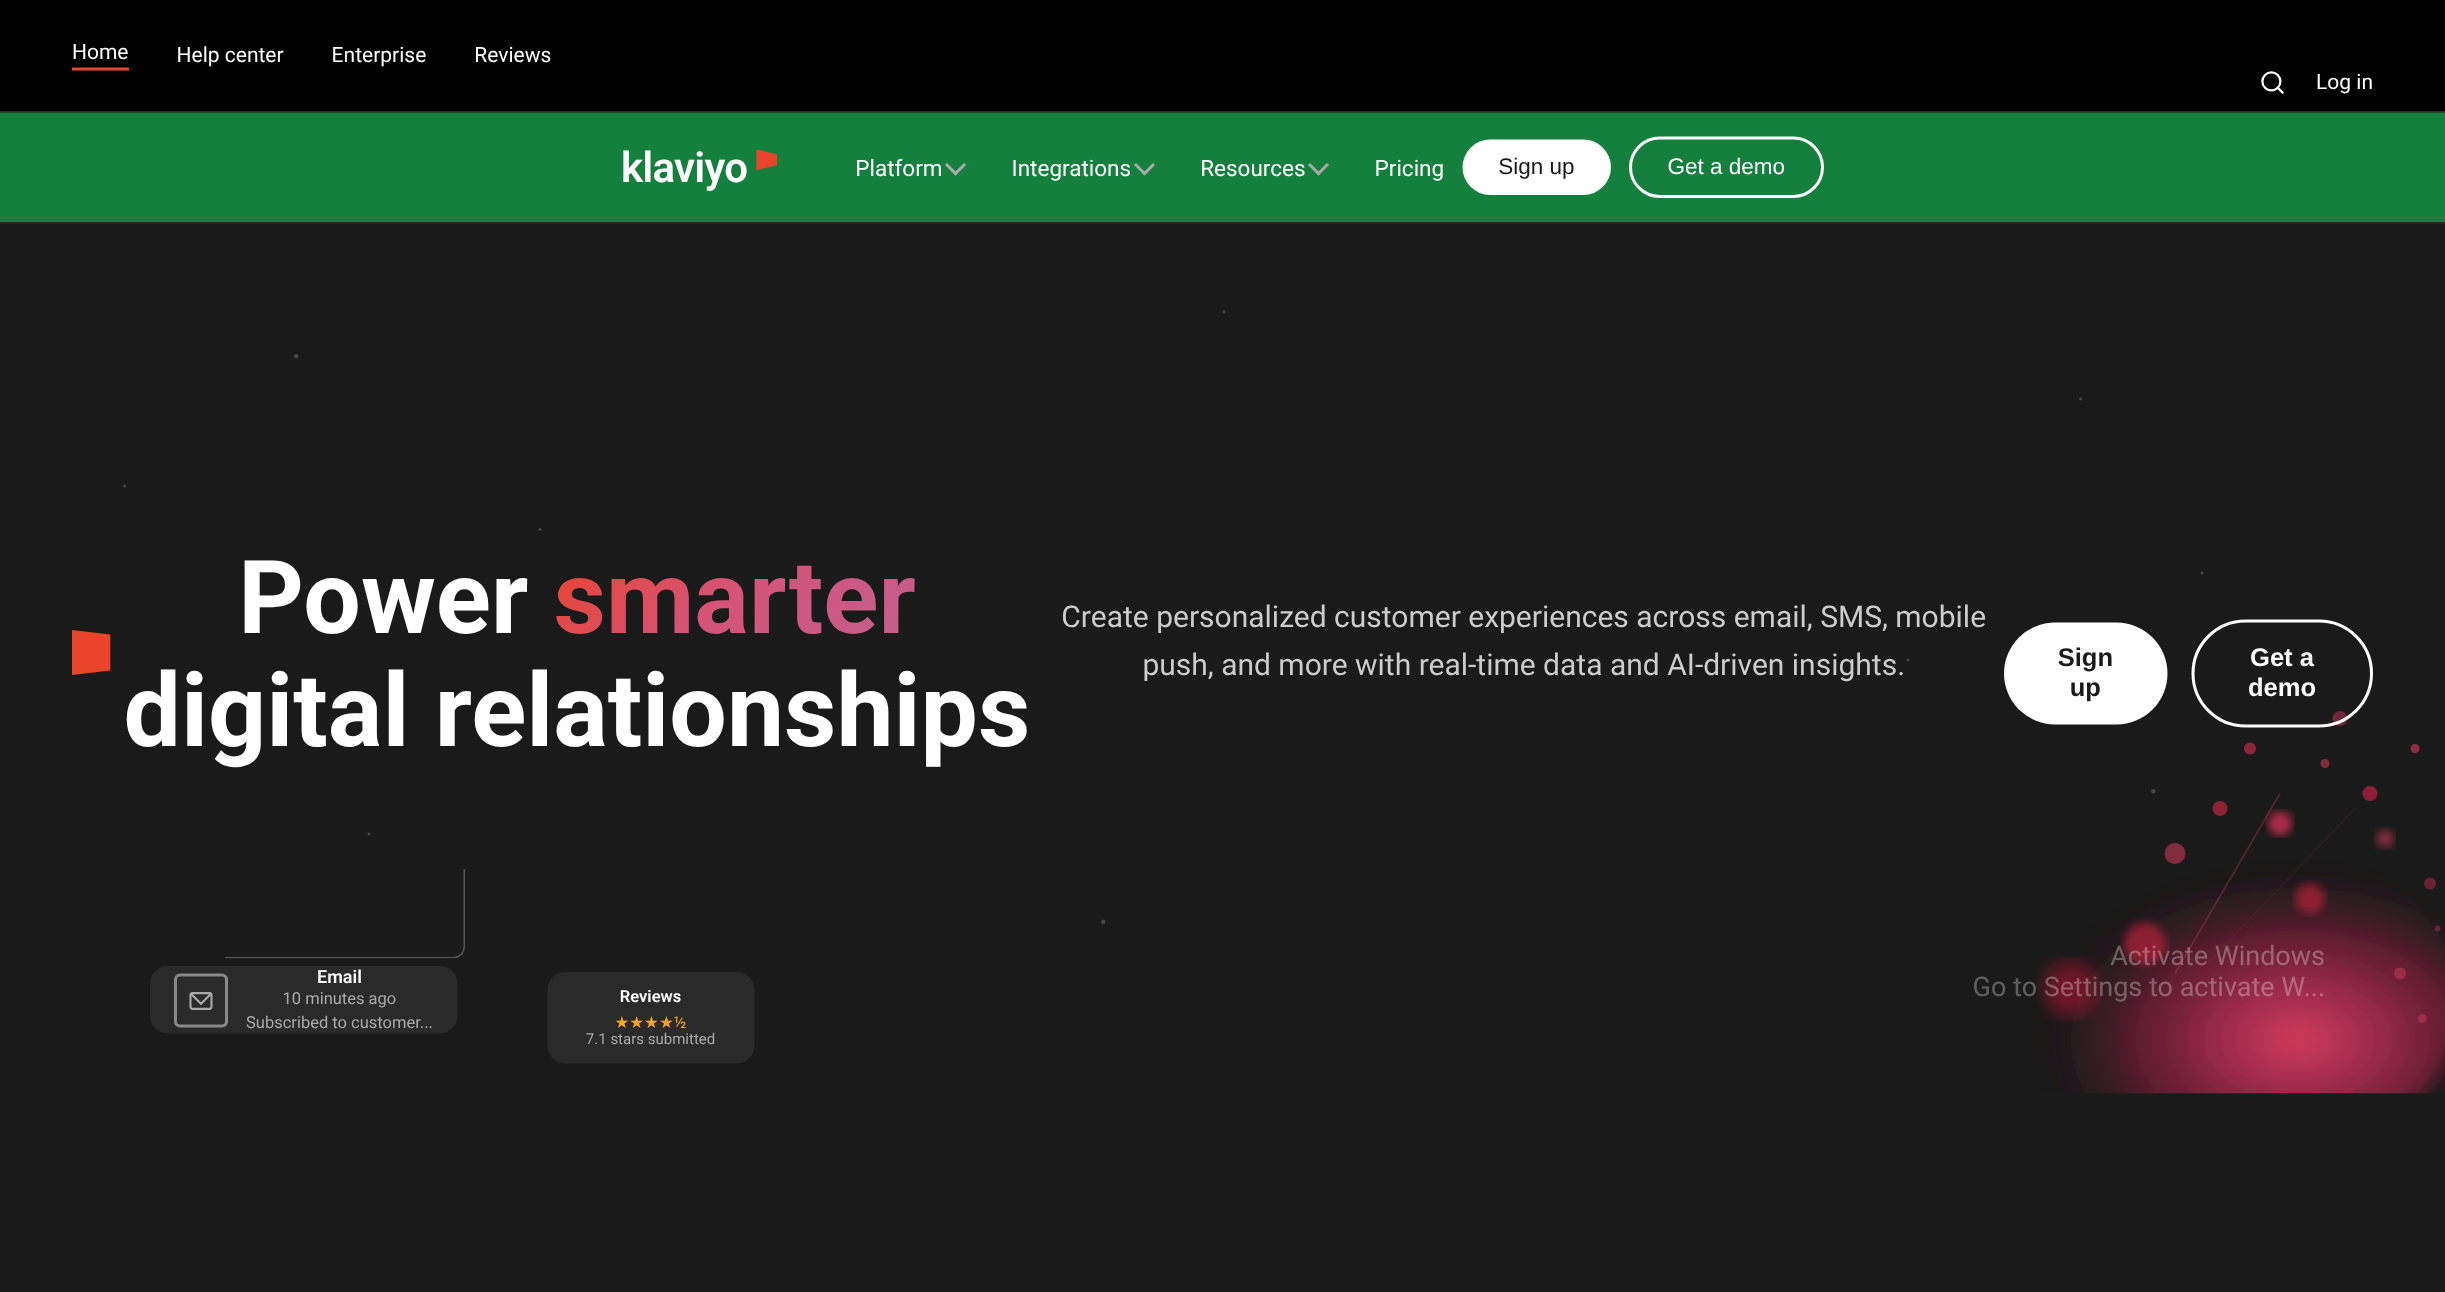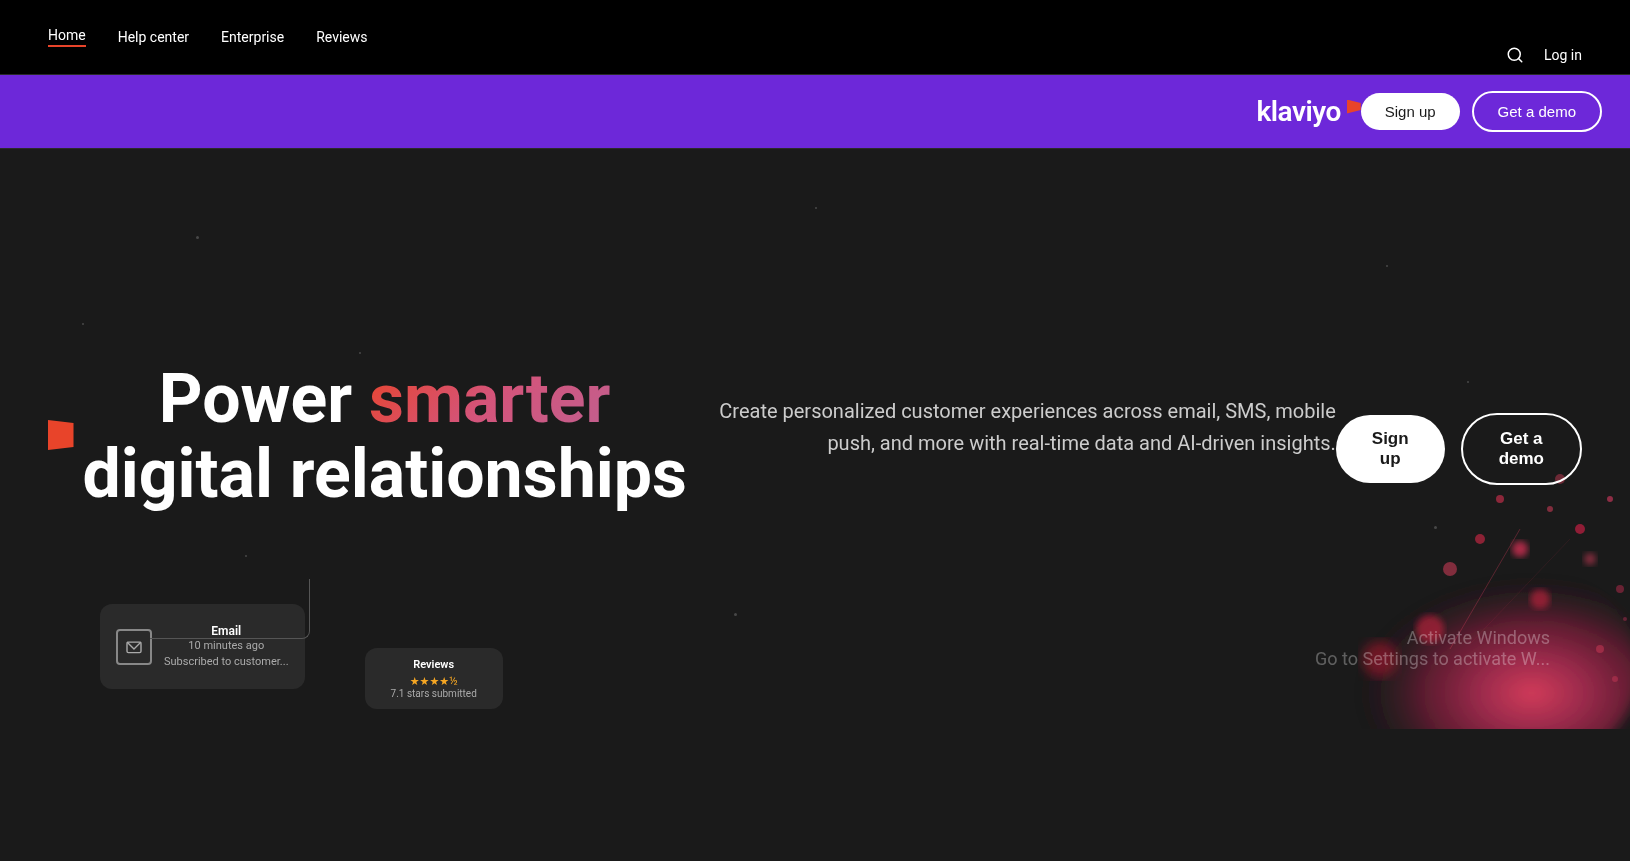--- a/index.html
+++ b/index.html
@@ -54,23 +54,23 @@
       color: #fff;
       font-size: 14px;
       cursor: pointer;
       text-decoration: none;
     }
 
     
     .main-nav {
       display: flex;
       align-items: center;
-      justify-content: flex-end;
+      justify-content: center;
       padding: 16px 28px;
-      background: #6d28d9;
+      background: #15803d;
       border-bottom: 1px solid #2a2a2a;
     }
     .nav-left {
       display: flex;
       align-items: center;
       gap: 40px;
     }
     .logo {
       display: flex;
       align-items: center;
@@ -183,21 +183,20 @@
       background-clip: text;
     }
     .hero-subtext {
       font-size: 20px;
       color: #ccc;
       max-width: 640px;
       line-height: 1.6;
       margin-bottom: 44px;
       position: relative;
       z-index: 2;
-      text-align: right;
     }
     .hero-cta {
       display: flex;
       gap: 16px;
       align-items: center;
       position: relative;
       z-index: 2;
     }
     .btn-hero-signup {
       background: #fff;
@@ -230,21 +229,21 @@
       display: flex;
       align-items: flex-end;
       padding: 0 100px;
       pointer-events: none;
     }
 
     
     .preview-card {
       background: #2a2a2a;
       border-radius: 12px;
-      padding: 20px 16px;
+      padding: 0 16px;
       display: flex;
       align-items: center;
       gap: 12px;
       min-width: 140px;
     }
     .preview-card-icon {
       width: 36px;
       height: 36px;
       border: 2px solid #888;
       border-radius: 4px;
@@ -359,20 +358,37 @@
     <a class="login-link">Log in</a>
   </div>
 </div>
 
 <nav class="main-nav">
   <div class="nav-left">
     <a class="logo">
       <span class="logo-text">klaviyo</span>
       <span class="logo-flag"></span>
     </a>
+    <div class="nav-links">
+      <a class="nav-item">
+        <span>Platform</span>
+        <span class="chevron"></span>
+      </a>
+      <a class="nav-item">
+        <span>Integrations</span>
+        <span class="chevron"></span>
+      </a>
+      <a class="nav-item">
+        <span>Resources</span>
+        <span class="chevron"></span>
+      </a>
+      <a class="nav-item">
+        <span>Pricing</span>
+      </a>
+    </div>
   </div>
   <div class="nav-right">
     <button class="btn-signup">Sign up</button>
     <button class="btn-demo">Get a demo</button>
   </div>
 </nav>
 
 <section class="hero">
 
   <div class="particles">

